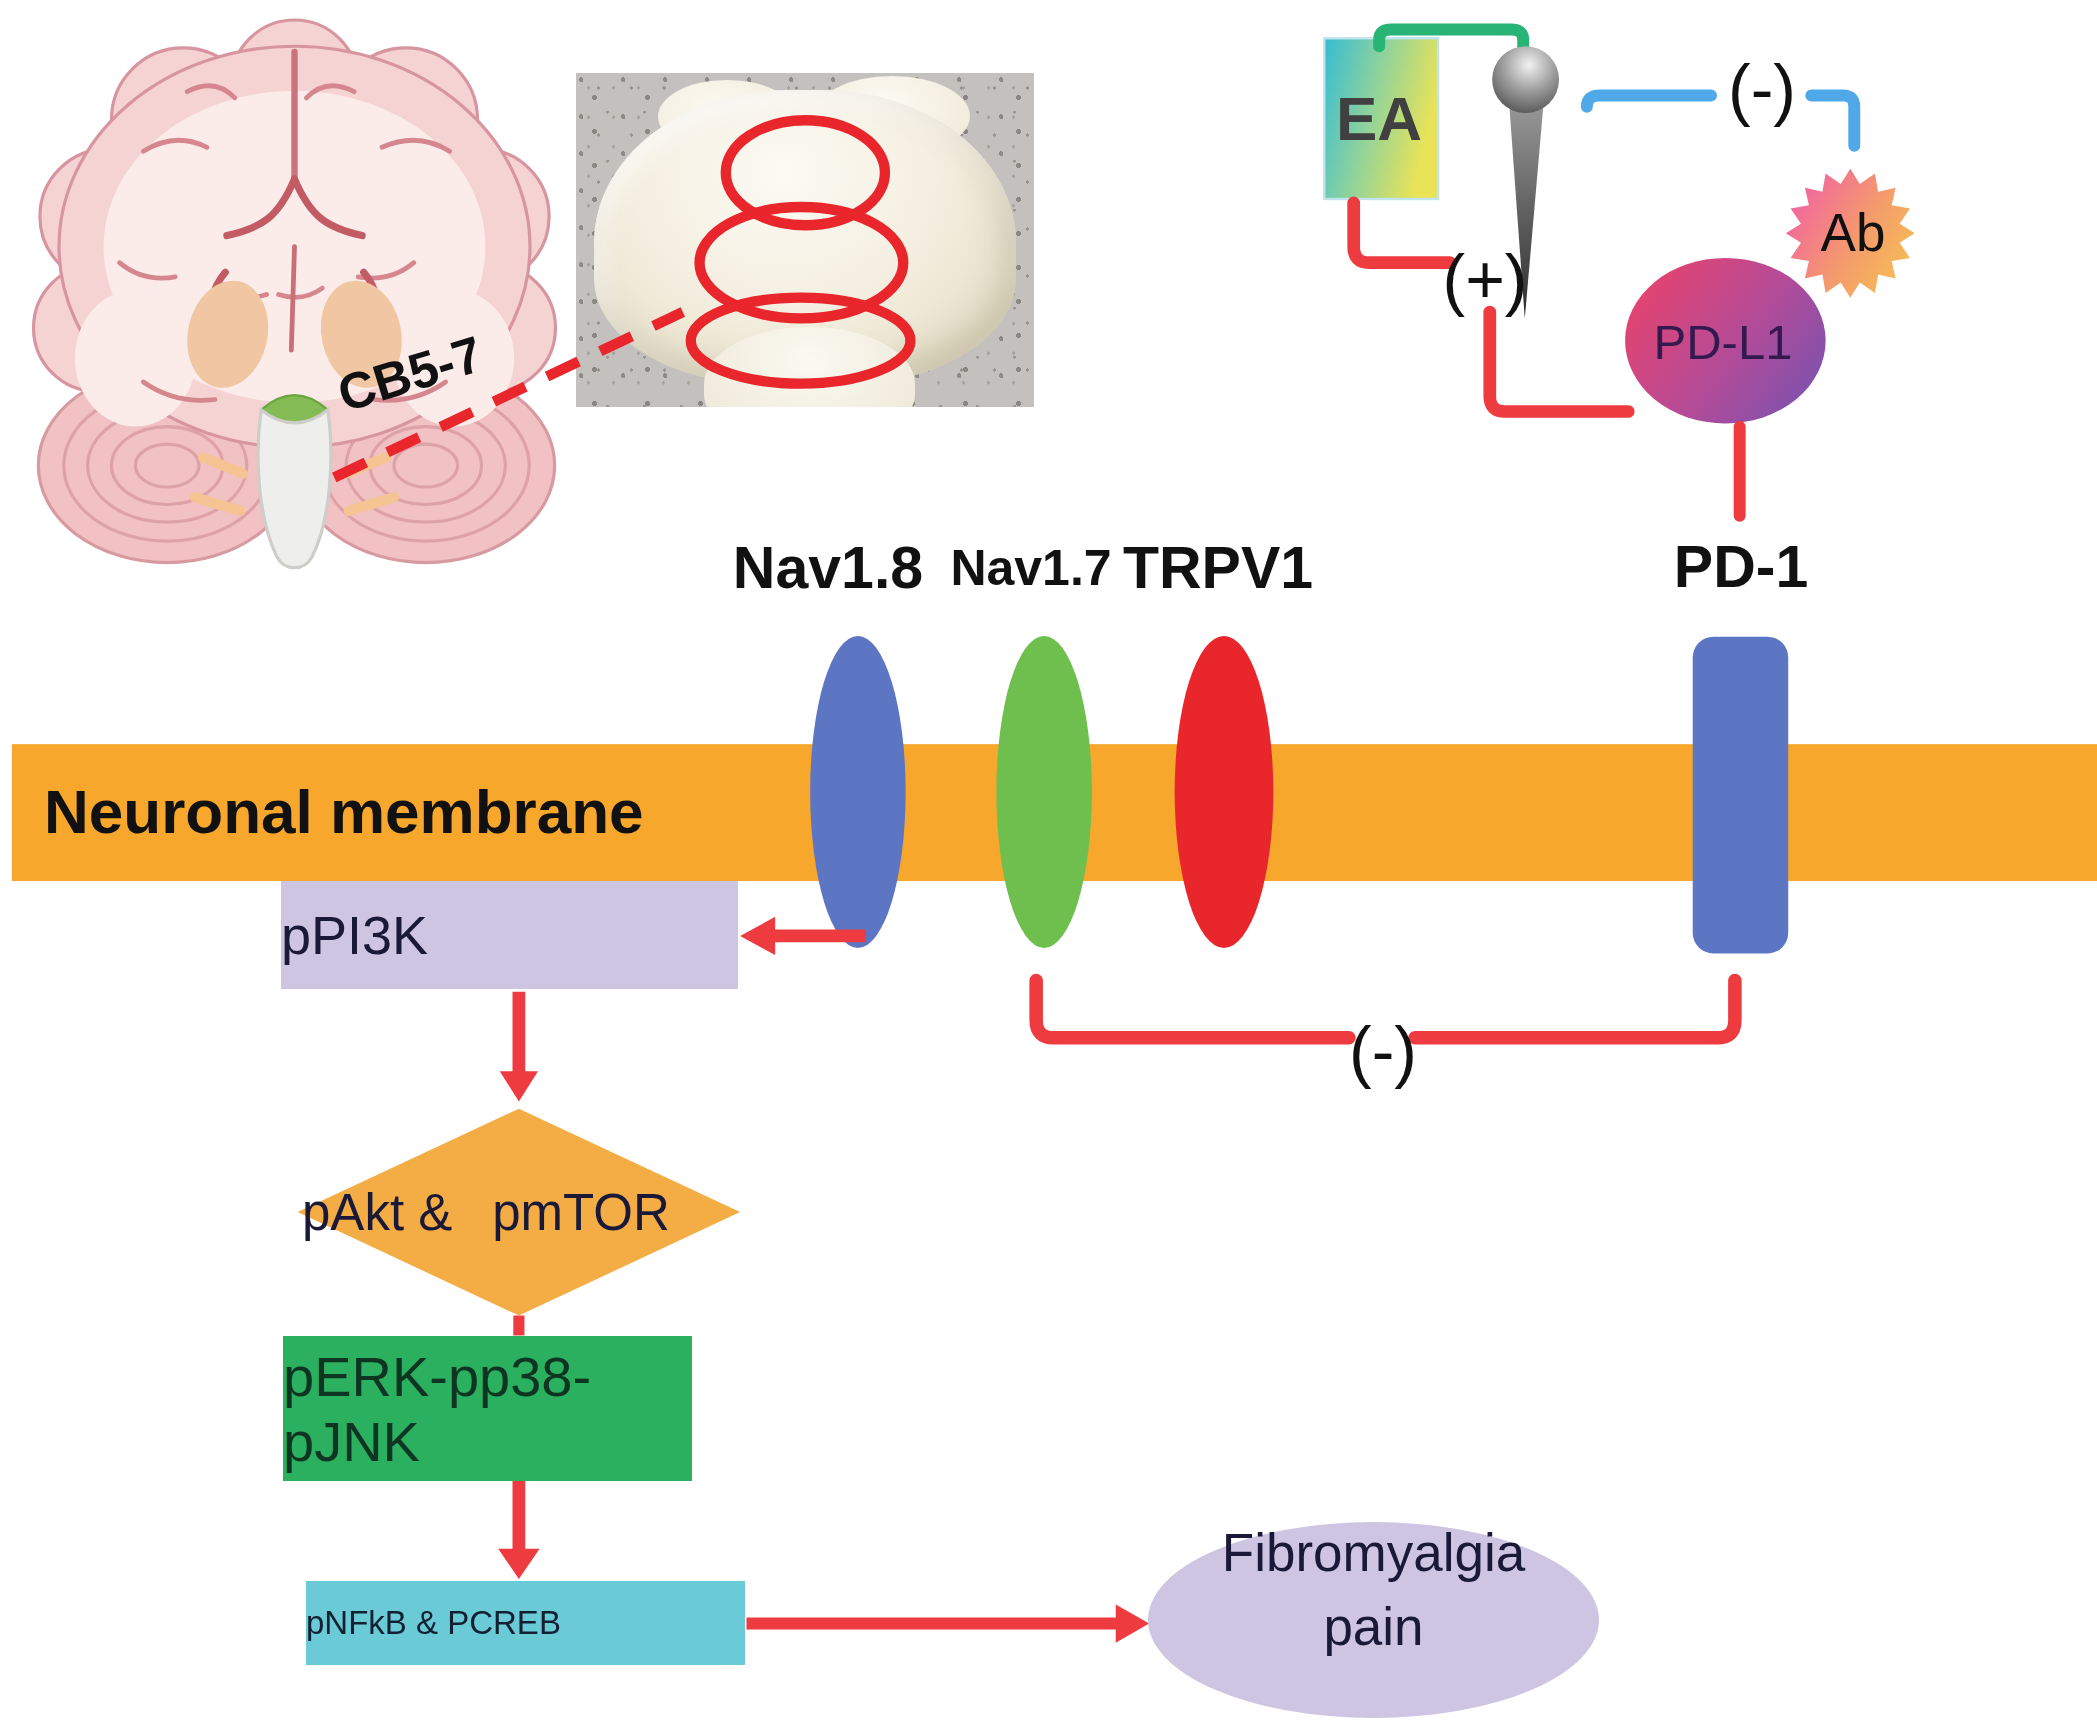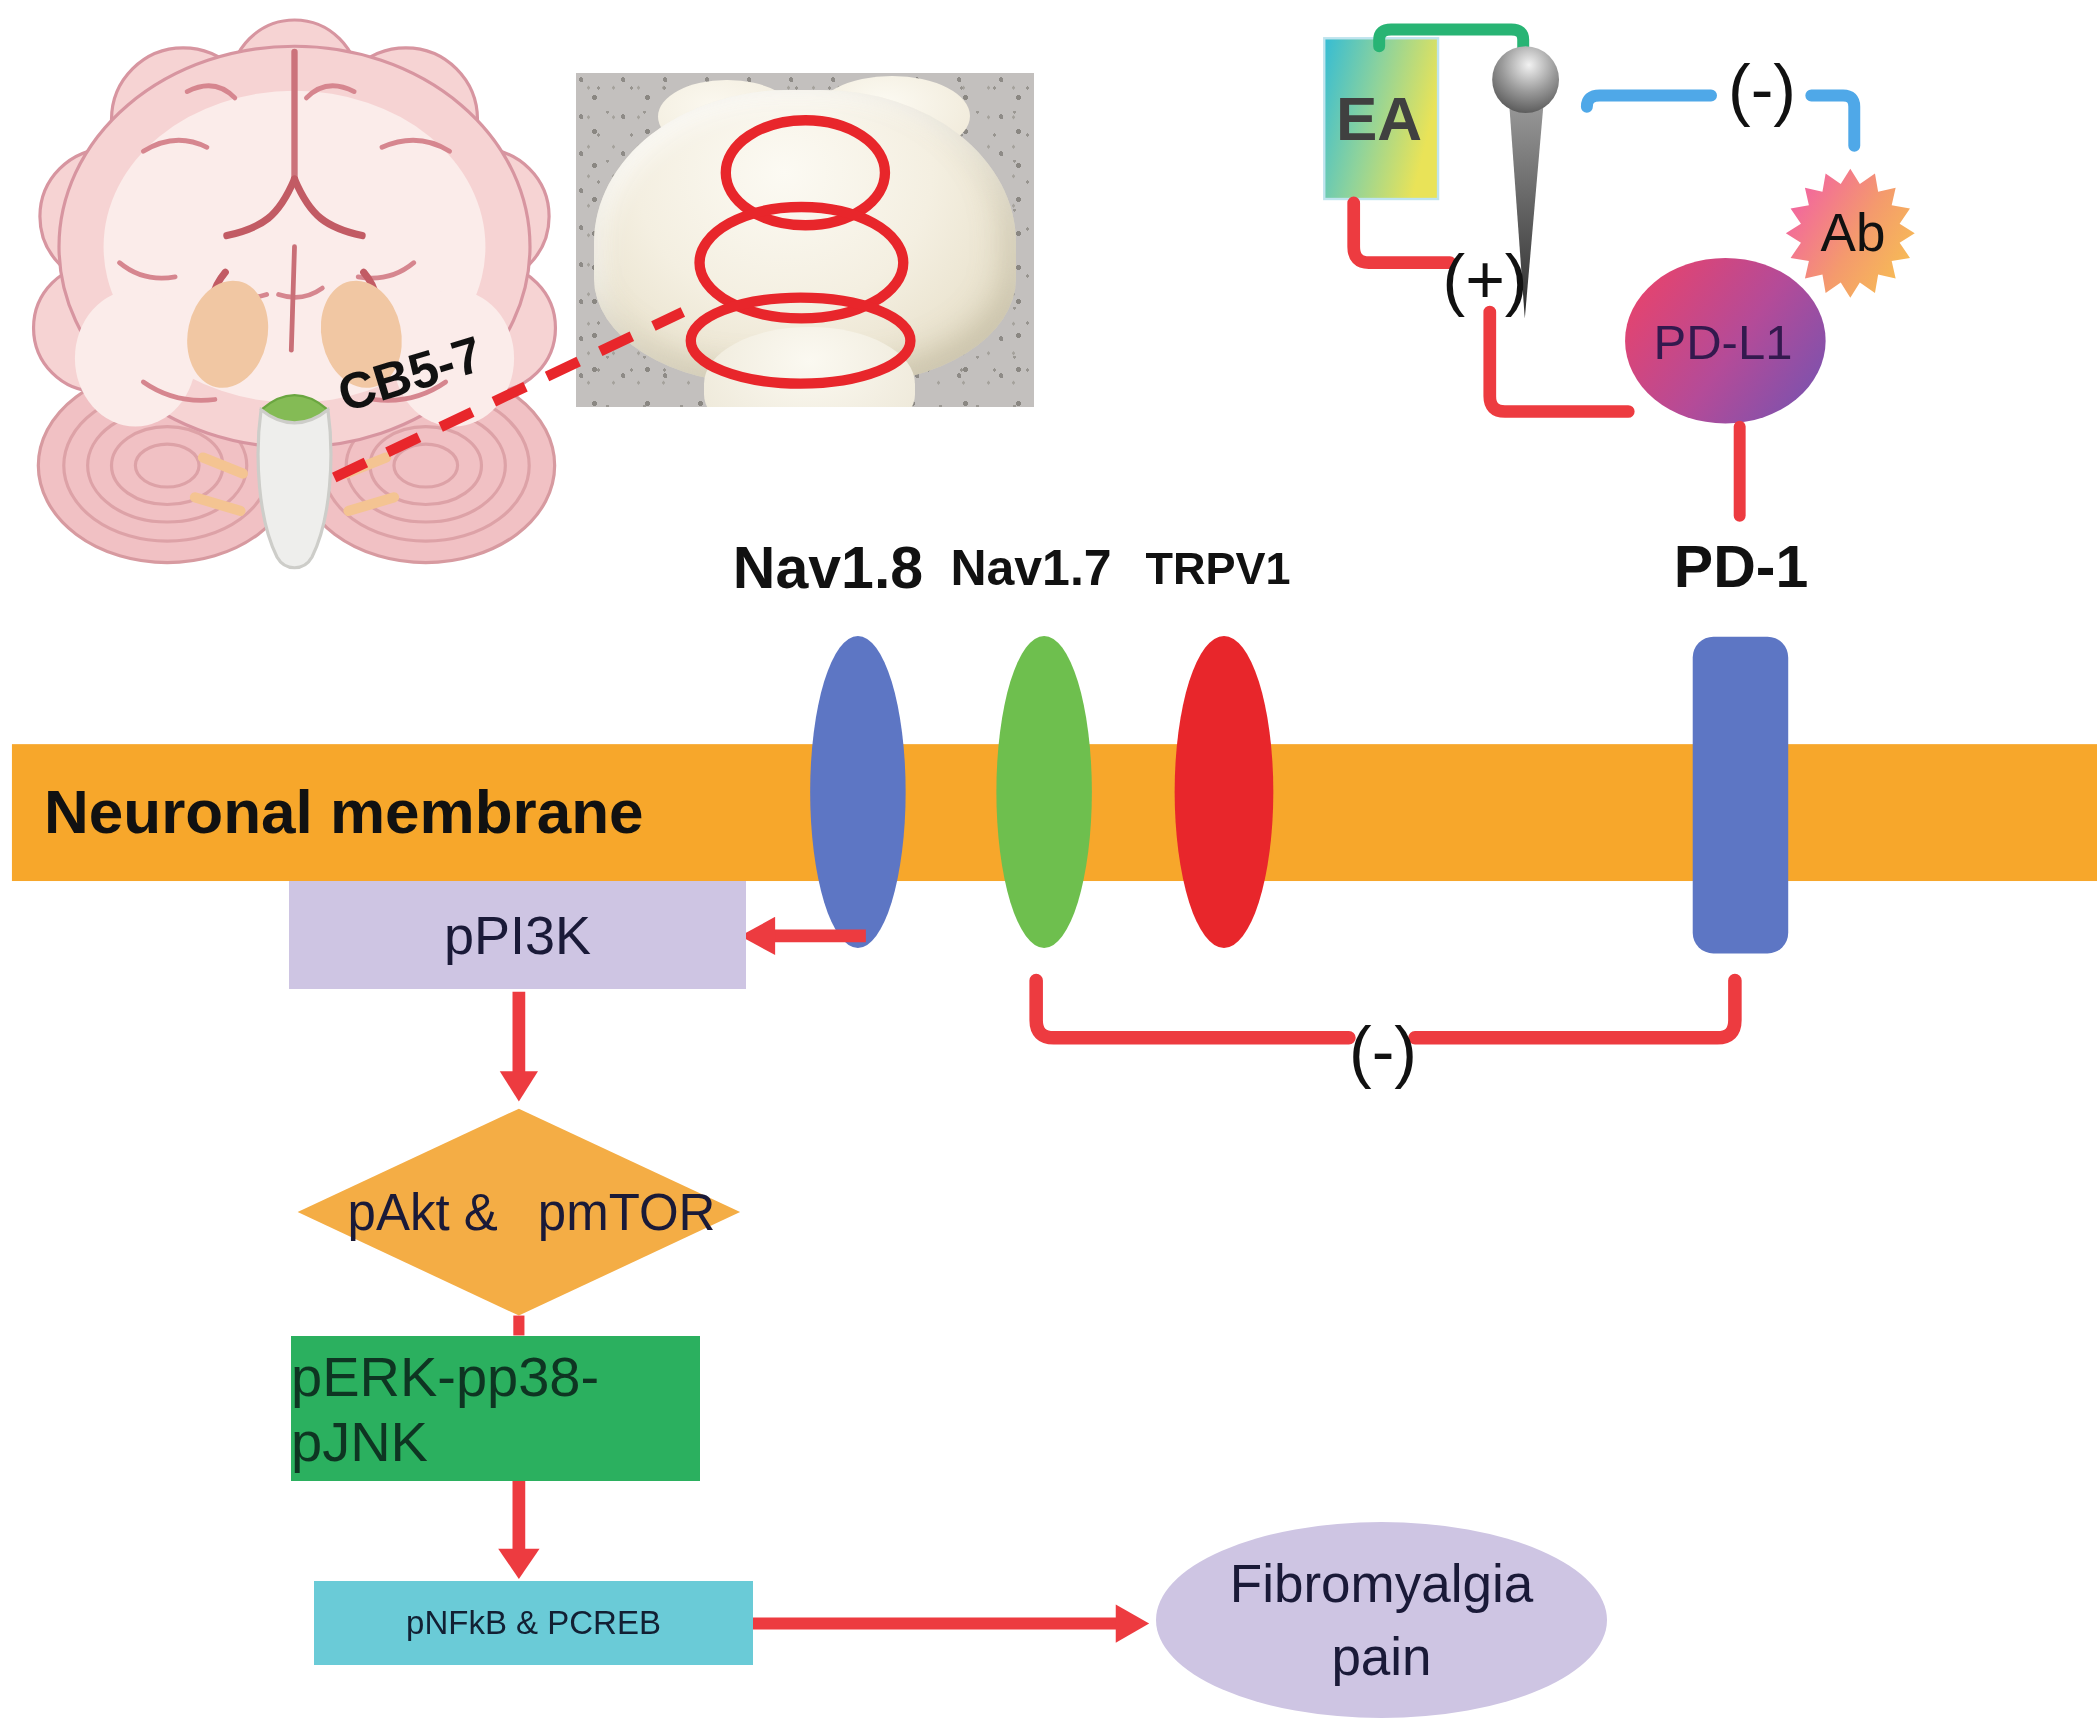--- a/index.html
+++ b/index.html
@@ -7,23 +7,22 @@
     position:relative;width:2097px;height:1735px;background:#ffffff;overflow:hidden;
     font-family:"Liberation Sans",sans-serif;
   }
   svg{position:absolute;left:0;top:0;}
   .lbl{
     position:absolute;transform:translate(-50%,-50%);white-space:nowrap;
     color:#111111;line-height:1;user-select:none;
   }
   .bold{font-weight:bold;}
   .boxnode{
-    position:absolute;display:flex;align-items:center;justify-content:center;
+    position:absolute;display:flex;align-items:center;justify-content:flex-start;
     color:#1a1a38;
-    margin-left:8px;
   }
   
   #photo{
     position:absolute;left:576px;top:73px;width:458px;height:334px;
     background-color:#c3c0be;
     background-image:
       radial-gradient(circle 2.4px at 12% 18%, #8e8b87 98%, transparent),
       radial-gradient(circle 1.6px at 68% 32%, #97948f 98%, transparent),
       radial-gradient(circle 2.4px at 35% 72%, #8a8782 98%, transparent),
       radial-gradient(circle 1.6px at 85% 80%, #9b9893 98%, transparent),
@@ -239,20 +238,20 @@
   <div class="lbl" style="left:1762px;top:89px;font-size:68px;">(-)</div>
 
   <div class="lbl" style="left:1853px;top:232px;font-size:53px;">Ab</div>
 
   <div class="lbl" style="left:1723px;top:342px;font-size:49px;color:#33194e;">PD-L1</div>
 
   <div class="lbl bold" style="left:1741px;top:567px;font-size:59px;">PD-1</div>
 
   <div class="lbl bold" style="left:828px;top:568px;font-size:59px;">Nav1.8</div>
   <div class="lbl bold" style="left:1031px;top:568px;font-size:50px;">Nav1.7</div>
-  <div class="lbl bold" style="left:1218px;top:568px;font-size:45px;">TRPV1</div>
+  <div class="lbl bold" style="left:1218px;top:568px;font-size:59px;">TRPV1</div>
 
   <div class="lbl bold" style="left:44px;top:812px;font-size:62px;transform:translate(0,-50%);">Neuronal membrane</div>
 
   <div class="lbl" style="left:1383px;top:1051px;font-size:68px;">(-)</div>
 
 </div>
 
 
 </body></html>

